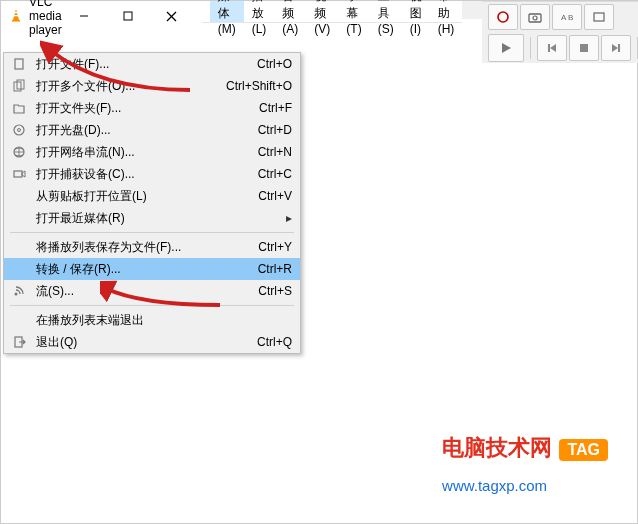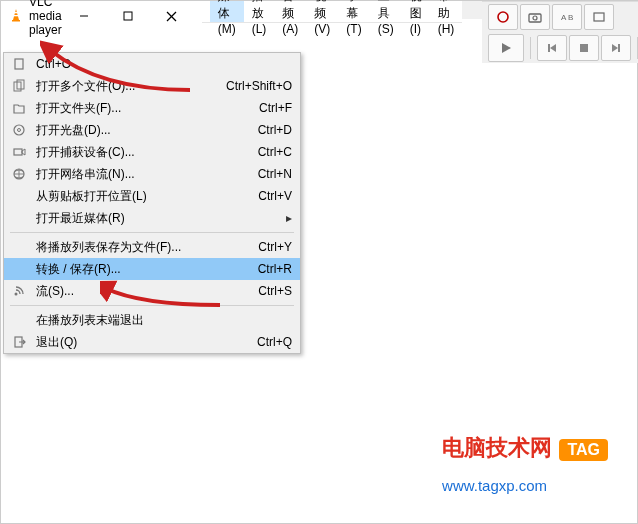--- a/index.html
+++ b/index.html
@@ -318,20 +318,21 @@
   </div>
 </div>
 
 <div class="dropdown" id="dropdown">
     <div class="row">
       <span class="mi-icon">
         <svg width="14" height="14">
           <rect x="3" y="2" width="8" height="10" fill="none" stroke="#777" stroke-width="1.2"></rect>
         </svg>
       </span>
+      <span class="mi-label">打开文件(F)...</span>
       <span class="mi-shortcut">Ctrl+O</span>
     </div>
     <div class="row">
       <span class="mi-icon">
         <svg width="14" height="14">
           <rect x="2" y="3" width="7" height="9" fill="none" stroke="#777"></rect>
           <rect x="5" y="1" width="7" height="9" fill="none" stroke="#777"></rect>
         </svg>
       </span>
       <span class="mi-label">打开多个文件(O)...</span>
@@ -352,36 +353,36 @@
           <circle cx="7" cy="7" r="5" fill="none" stroke="#777" stroke-width="1.2"></circle>
           <circle cx="7" cy="7" r="1.5" fill="none" stroke="#777"></circle>
         </svg>
       </span>
       <span class="mi-label">打开光盘(D)...</span>
       <span class="mi-shortcut">Ctrl+D</span>
     </div>
     <div class="row">
       <span class="mi-icon">
         <svg width="14" height="14">
+          <circle cx="7" cy="7" r="5" fill="none" stroke="#777" stroke-width="1.2"></circle>
+          <path d="M2 7 h10 M7 2 v10 M3 4 q4 -2 8 0 M3 10 q4 2 8 0" fill="none" stroke="#777" stroke-width="0.9"></path>
+        </svg>
+      </span>
+      <span class="mi-label">打开网络串流(N)...</span>
+      <span class="mi-shortcut">Ctrl+N</span>
+    </div>
+    <div class="row">
+      <span class="mi-icon">
+        <svg width="14" height="14">
           <rect x="2" y="4" width="8" height="6" fill="none" stroke="#777" stroke-width="1.2"></rect>
           <polygon points="10,6 13,4 13,10 10,8" fill="none" stroke="#777"></polygon>
         </svg>
       </span>
       <span class="mi-label">打开捕获设备(C)...</span>
       <span class="mi-shortcut">Ctrl+C</span>
-    </div>
-    <div class="row">
-      <span class="mi-icon">
-        <svg width="14" height="14">
-          <circle cx="7" cy="7" r="5" fill="none" stroke="#777" stroke-width="1.2"></circle>
-          <path d="M2 7 h10 M7 2 v10 M3 4 q4 -2 8 0 M3 10 q4 2 8 0" fill="none" stroke="#777" stroke-width="0.9"></path>
-        </svg>
-      </span>
-      <span class="mi-label">打开网络串流(N)...</span>
-      <span class="mi-shortcut">Ctrl+N</span>
     </div>
     <div class="row">
       <span class="mi-icon"></span>
       <span class="mi-label">从剪贴板打开位置(L)</span>
       <span class="mi-shortcut">Ctrl+V</span>
     </div>
     <div class="row">
       <span class="mi-icon"></span>
       <span class="mi-label">打开最近媒体(R)</span>
       <span class="mi-shortcut"></span>

